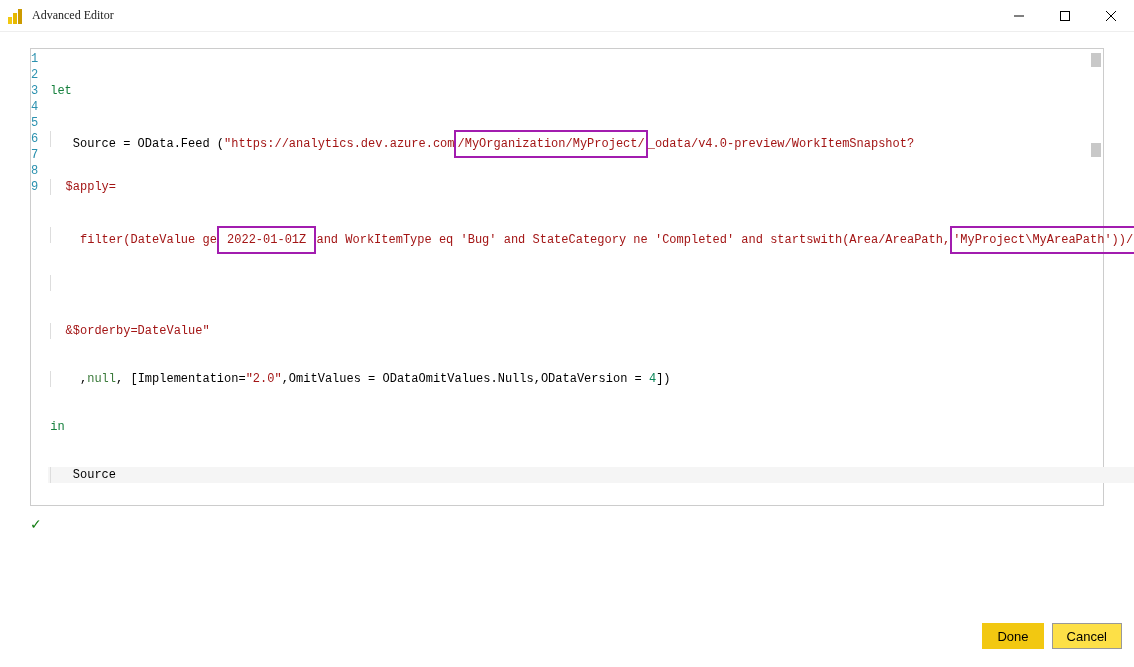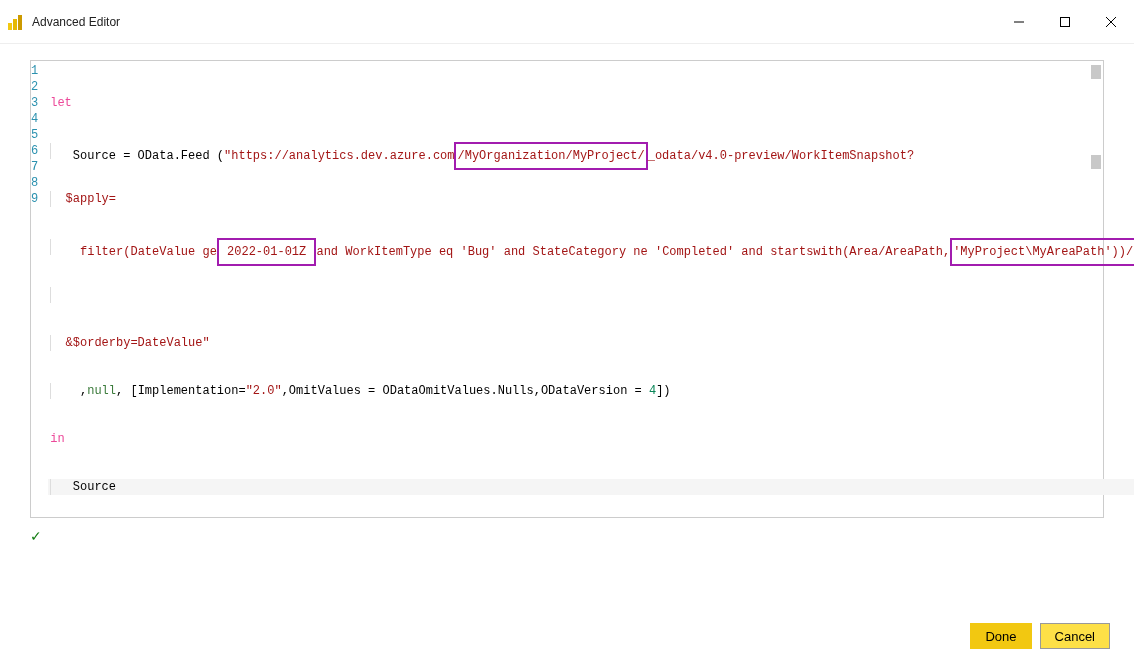--- a/index.html
+++ b/index.html
@@ -6,25 +6,26 @@
 body {
   font-family: "Segoe UI", Tahoma, sans-serif;
   background: #fff;
   width: 1134px;
   height: 667px;
   overflow: hidden;
   font-size: 13px;
   color: #333;
 }
 .titlebar {
-  height: 44px;
+  height: 32px;
   display: flex;
   align-items: center;
   padding: 0 0 0 8px;
   border-bottom: 1px solid #eee;
+  font-family: Liberation Serif, serif;
 }
 .titlebar .app-icon {
   width: 16px; height: 16px;
   margin-right: 8px;
   display: inline-flex;
   align-items: flex-end;
 }
 .titlebar .app-icon span {
   display: inline-block;
   width: 4px;
@@ -109,21 +110,21 @@
 }
 .code-line.current {
   background: #f5f5f5;
 }
 .indent-guide {
   display: inline-block;
   border-left: 1px solid #ddd;
   height: 16px;
   vertical-align: top;
 }
-.tk-blue { color: #ec4899; }
+.tk-blue { color: #15803d; }
 .tk-kw { color: #3a7a3a; }
 .tk-str { color: #a31515; }
 .tk-num { color: #098658; }
 .tk-plain { color: #000; }
 .hl-box {
   border: 2px solid #a21caf;
   padding: 4px 1px;
   margin: -1px 0;
   display: inline-block;
 }
@@ -142,21 +143,21 @@
   font-size: 13px;
   color: #333;
 }
 .check-icon {
   color: #107c10;
   font-size: 14px;
 }
 .footer {
   position: absolute;
   bottom: 18px;
-  right: 24px;
+  right: 12px;
   display: flex;
   gap: 8px;
 }
 .footer button {
   min-width: 60px;
   height: 26px;
   padding: 0 14px;
   font-size: 13px;
   border: 1px solid #999;
   background: #fde047;

